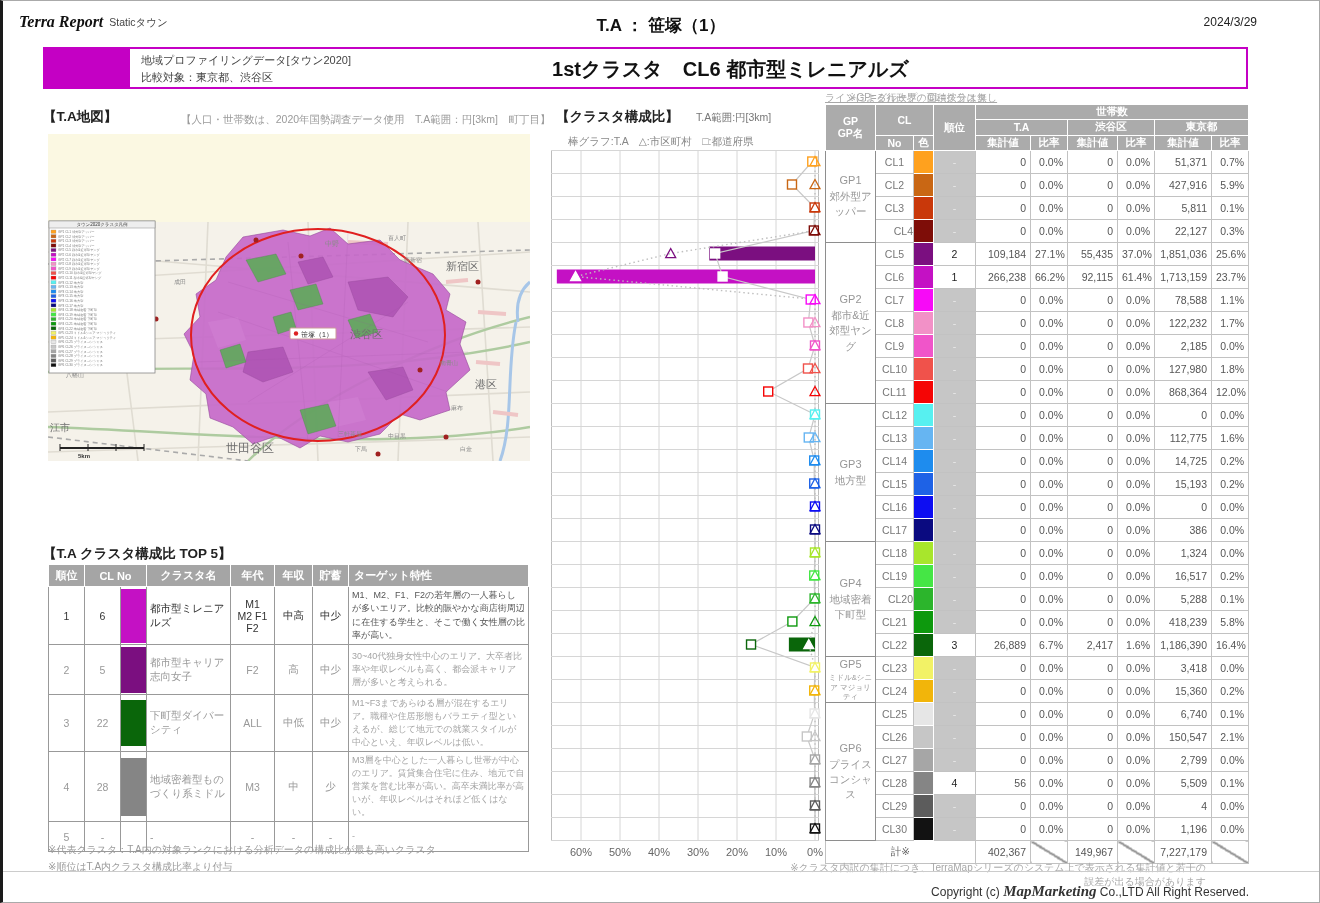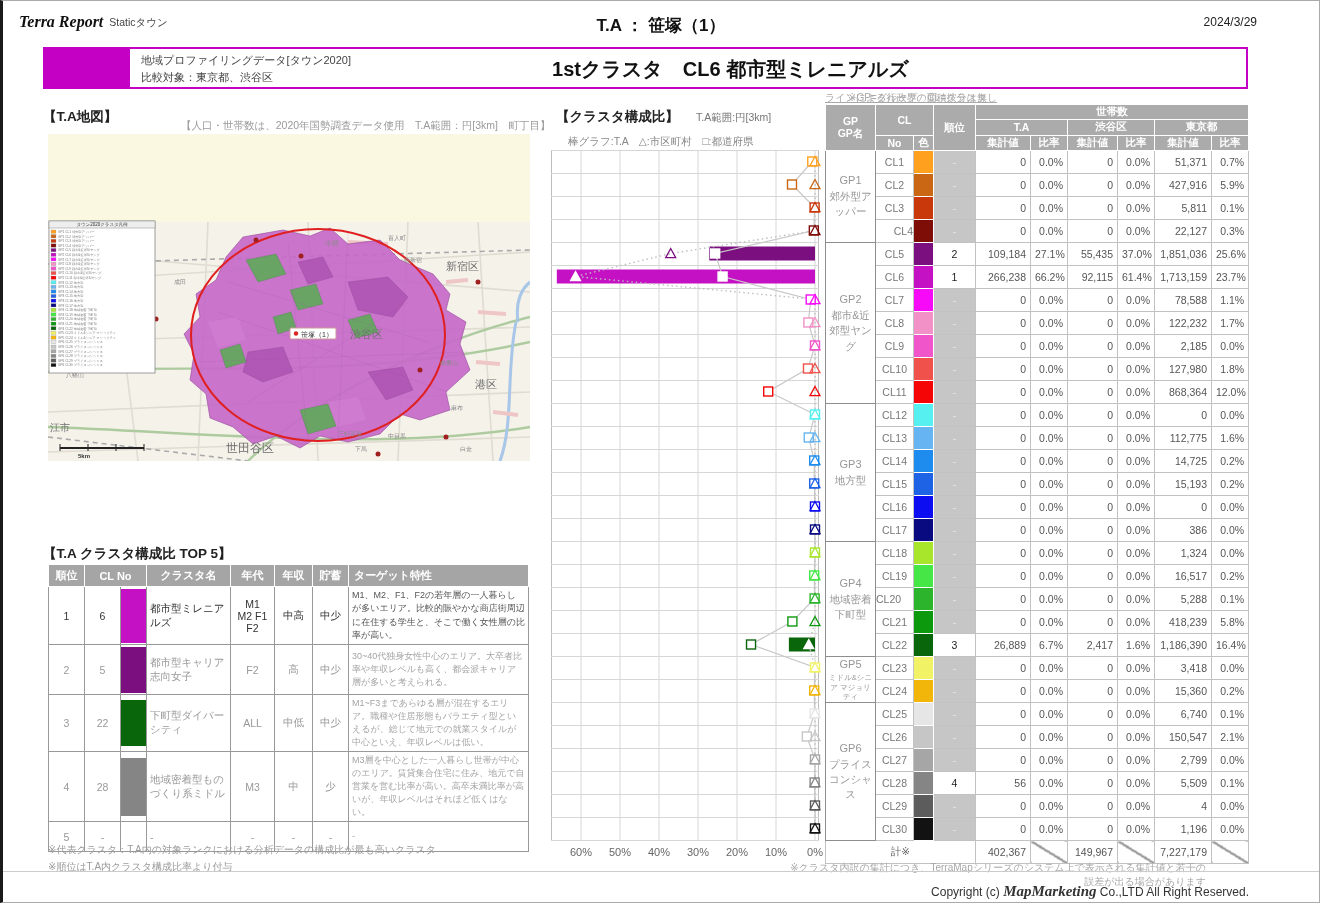--- a/index.html
+++ b/index.html
@@ -68,21 +68,21 @@
   <div class="abs doc-date">2024/3/29</div>
 
   <div class="abs titlebox">
     <div class="block"></div>
     <div class="l1">地域プロファイリングデータ[タウン2020]</div>
     <div class="l2">比較対象：東京都、渋谷区</div>
     <div class="big">1stクラスタ　CL6 都市型ミレニアルズ</div>
   </div>
 
   <div class="abs sec-h" style="left:40px;top:107px;">【T.A地図】</div>
-  <div class="abs sec-sub" style="left:178px;top:118px;">【人口・世帯数は、2020年国勢調査データ使用　T.A範囲：円[3km]　町丁目】</div>
+  <div class="abs sec-sub" style="left:178px;top:112px;">【人口・世帯数は、2020年国勢調査データ使用　T.A範囲：円[3km]　町丁目】</div>
   <div class="abs map-panel">
     <svg id="map-svg" width="482" height="327" viewBox="0 0 482 327">
         <rect x="0" y="0" width="482" height="327" fill="#FBF8E2"></rect>
         <g transform="translate(0,88)">
           <rect x="0" y="0" width="482" height="239" fill="#F5F2EA"></rect>
           <g stroke="#E0DCD2" stroke-width="1.6" fill="none">
             <path d="M0,60 L482,30"></path>
             <path d="M0,120 L482,105"></path>
             <path d="M0,190 L482,170"></path>
             <path d="M60,0 L90,239"></path>
@@ -736,21 +736,21 @@
             <td class="cc" style="background: rgb(69, 230, 69); border-color: rgb(255, 255, 255);"></td>
             <td class="rkd">-</td>
             <td class="v">0</td>
             <td class="v">0.0%</td>
             <td class="v">0</td>
             <td class="v">0.0%</td>
             <td class="v">16,517</td>
             <td class="v">0.2%</td>
           </tr>
           <tr>
-            <td style="color: rgb(119, 119, 119); text-align: left; padding: 0px;">CL20</td>
+            <td style="color: rgb(119, 119, 119); text-align: right; padding: 0px;">CL20</td>
             <td class="cc" style="background: rgb(44, 181, 44); border-color: rgb(255, 255, 255);"></td>
             <td class="rkd">-</td>
             <td class="v">0</td>
             <td class="v">0.0%</td>
             <td class="v">0</td>
             <td class="v">0.0%</td>
             <td class="v">5,288</td>
             <td class="v">0.1%</td>
           </tr>
           <tr>

